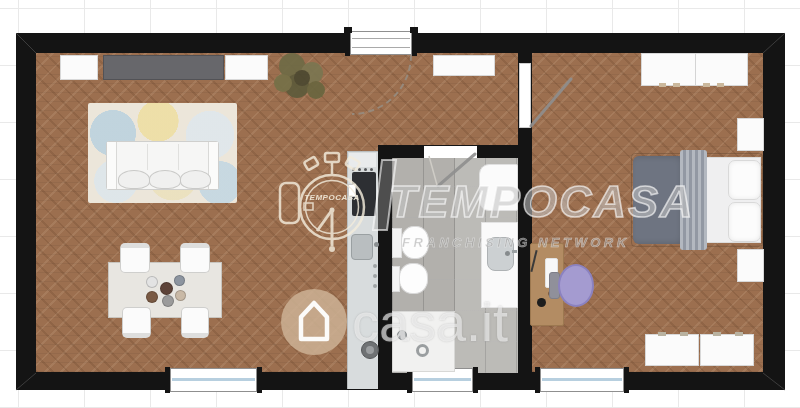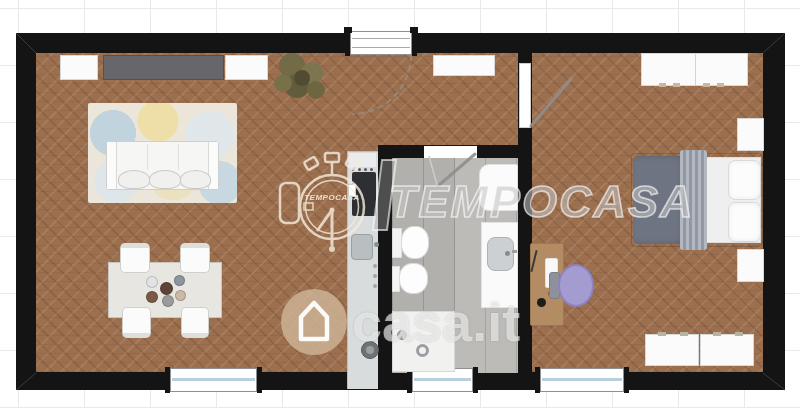--- a/index.html
+++ b/index.html
@@ -31,21 +31,21 @@
   .fl{position:absolute;left:1px;right:1px;height:1px;background:#a9a9a9;}
   .nub{position:absolute;width:8px;height:6px;background:#141414;top:-5px;}
   .plate{border-radius:50%;border:1px solid rgba(0,0,0,.18);box-sizing:border-box;}
   .chair{background:#fbfbfb;border:1px solid #cfcfcd;border-radius:5px;box-sizing:border-box;}
   
   #brandText{font-weight:bold;font-style:italic;font-size:45px;line-height:50px;letter-spacing:2px;
      color:rgba(173,173,173,.42);-webkit-text-stroke:1.6px rgba(255,255,255,.62);
      text-shadow:0 0 1px rgba(255,255,255,.25);white-space:nowrap;}
   #tagline{font-weight:bold;font-style:italic;font-size:13px;letter-spacing:3.5px;
      color:rgba(160,160,160,.55);-webkit-text-stroke:.5px rgba(255,255,255,.55);white-space:nowrap;}
-  #casaitText{font-weight:bold;font-size:54px;line-height:58px;
+  #casaitText{font-weight:normal;font-size:54px;line-height:58px;
      color:rgba(255,255,255,.58);text-shadow:0 0 2px rgba(110,110,110,.35);white-space:nowrap;}
   #casaitBadge{border-radius:50%;background:rgba(205,178,148,.85);}
   svg{display:block;}
 </style>
 </head>
 <body>
 
 <div id="stage">
   <div id="grid" class="a"></div>
 
@@ -226,19 +226,20 @@
       <line x1="332" y1="210" x2="317" y2="231" stroke-width="3"></line>
       <line x1="332" y1="212" x2="332" y2="246" stroke-width="3"></line>
       <circle cx="332" cy="249" r="3" fill="#f3ecdc" stroke="none"></circle>
       <circle cx="332" cy="210" r="2.5" fill="#f3ecdc" stroke="none"></circle>
     </g>
     <text x="332" y="200" text-anchor="middle" font-size="8" font-weight="bold" font-style="italic" fill="#f3ecdc" opacity=".9" letter-spacing=".5">TEMPOCASA</text>
     <path d="M 382 160 L 396 160 L 387 230 L 373 230 Z" fill="rgba(165,165,165,.4)" stroke="rgba(255,255,255,.6)" stroke-width="2"></path>
   </svg>
 
   <div id="brandText" class="a" style="left:389px;top:177px;">TEMPOCASA</div>
+  <div id="tagline" class="a" style="left:402px;top:235px;">FRANCHISING NETWORK</div>
   <div id="casaitBadge" class="a" style="left:281px;top:289px;width:66px;height:66px;">
     <svg width="66" height="66" viewBox="0 0 66 66">
       <path d="M 20 50 L 20 28 L 33 14 L 46 28 L 46 50 Z" fill="none" stroke="#ffffff" stroke-width="4.5" stroke-linejoin="round" opacity=".95"></path>
     </svg>
   </div>
   <div id="casaitText" class="a" style="left:352px;top:293px;">casa.it</div>
 </div>
 
 </body></html>

